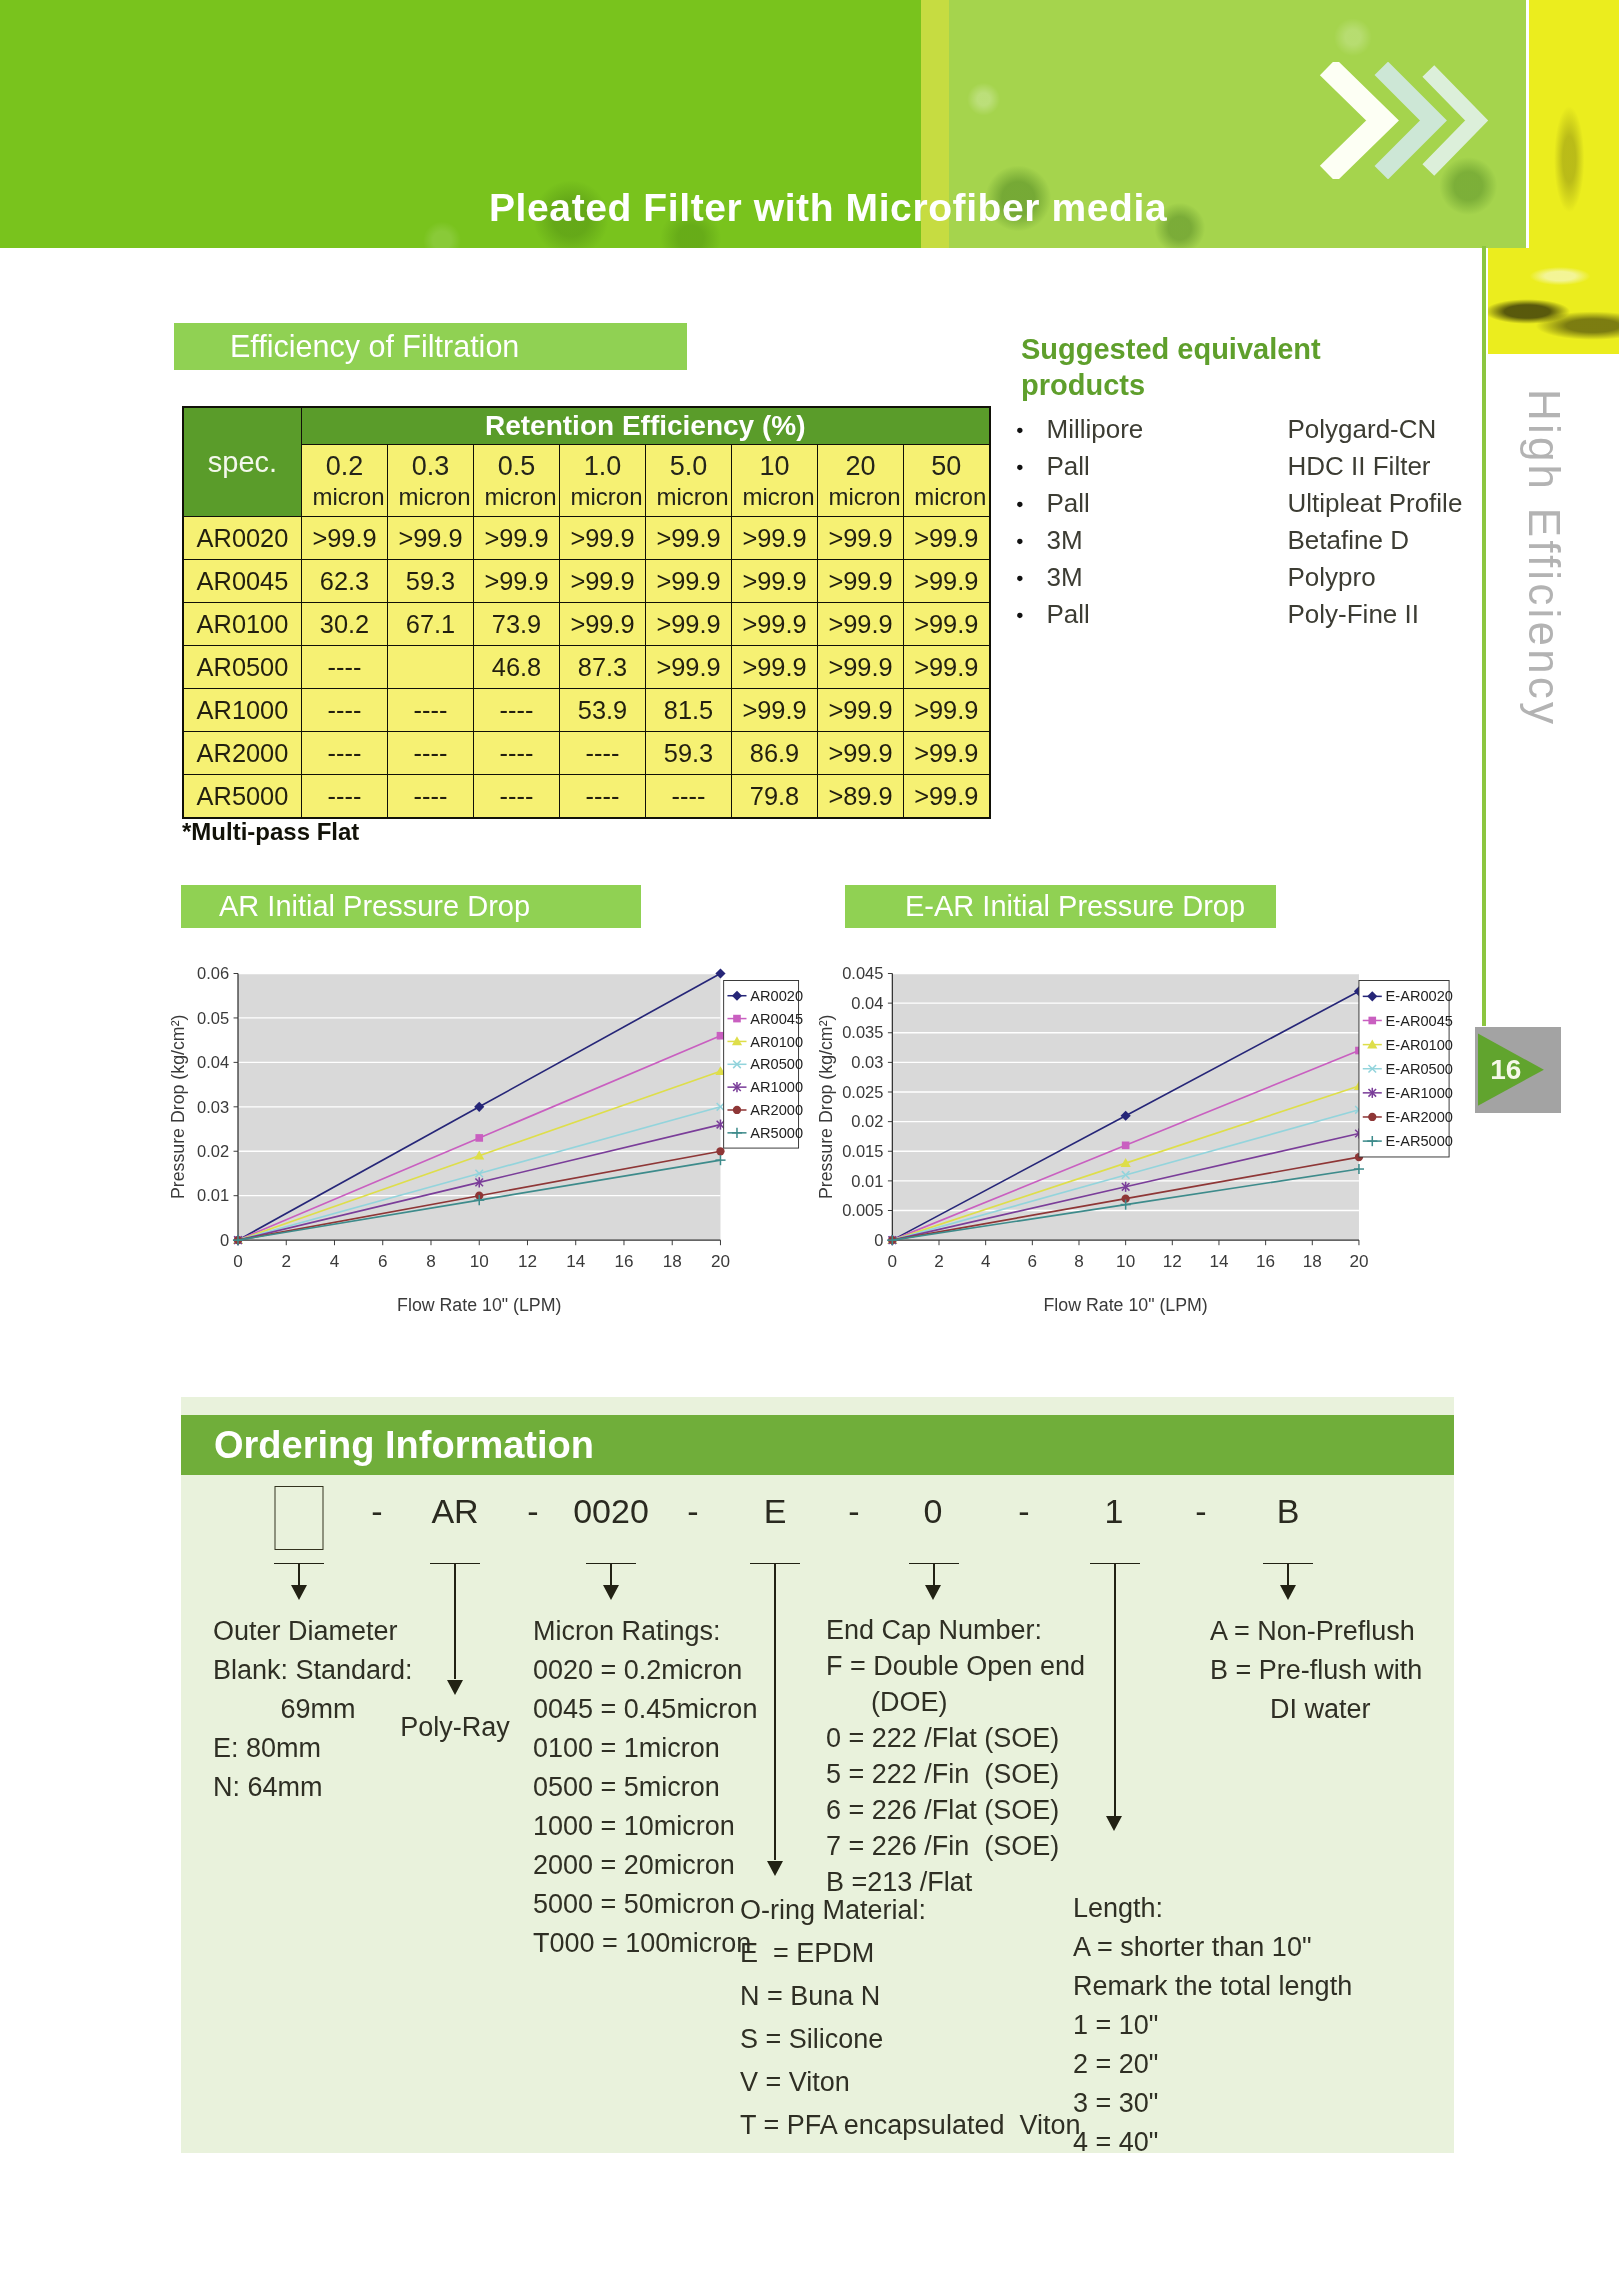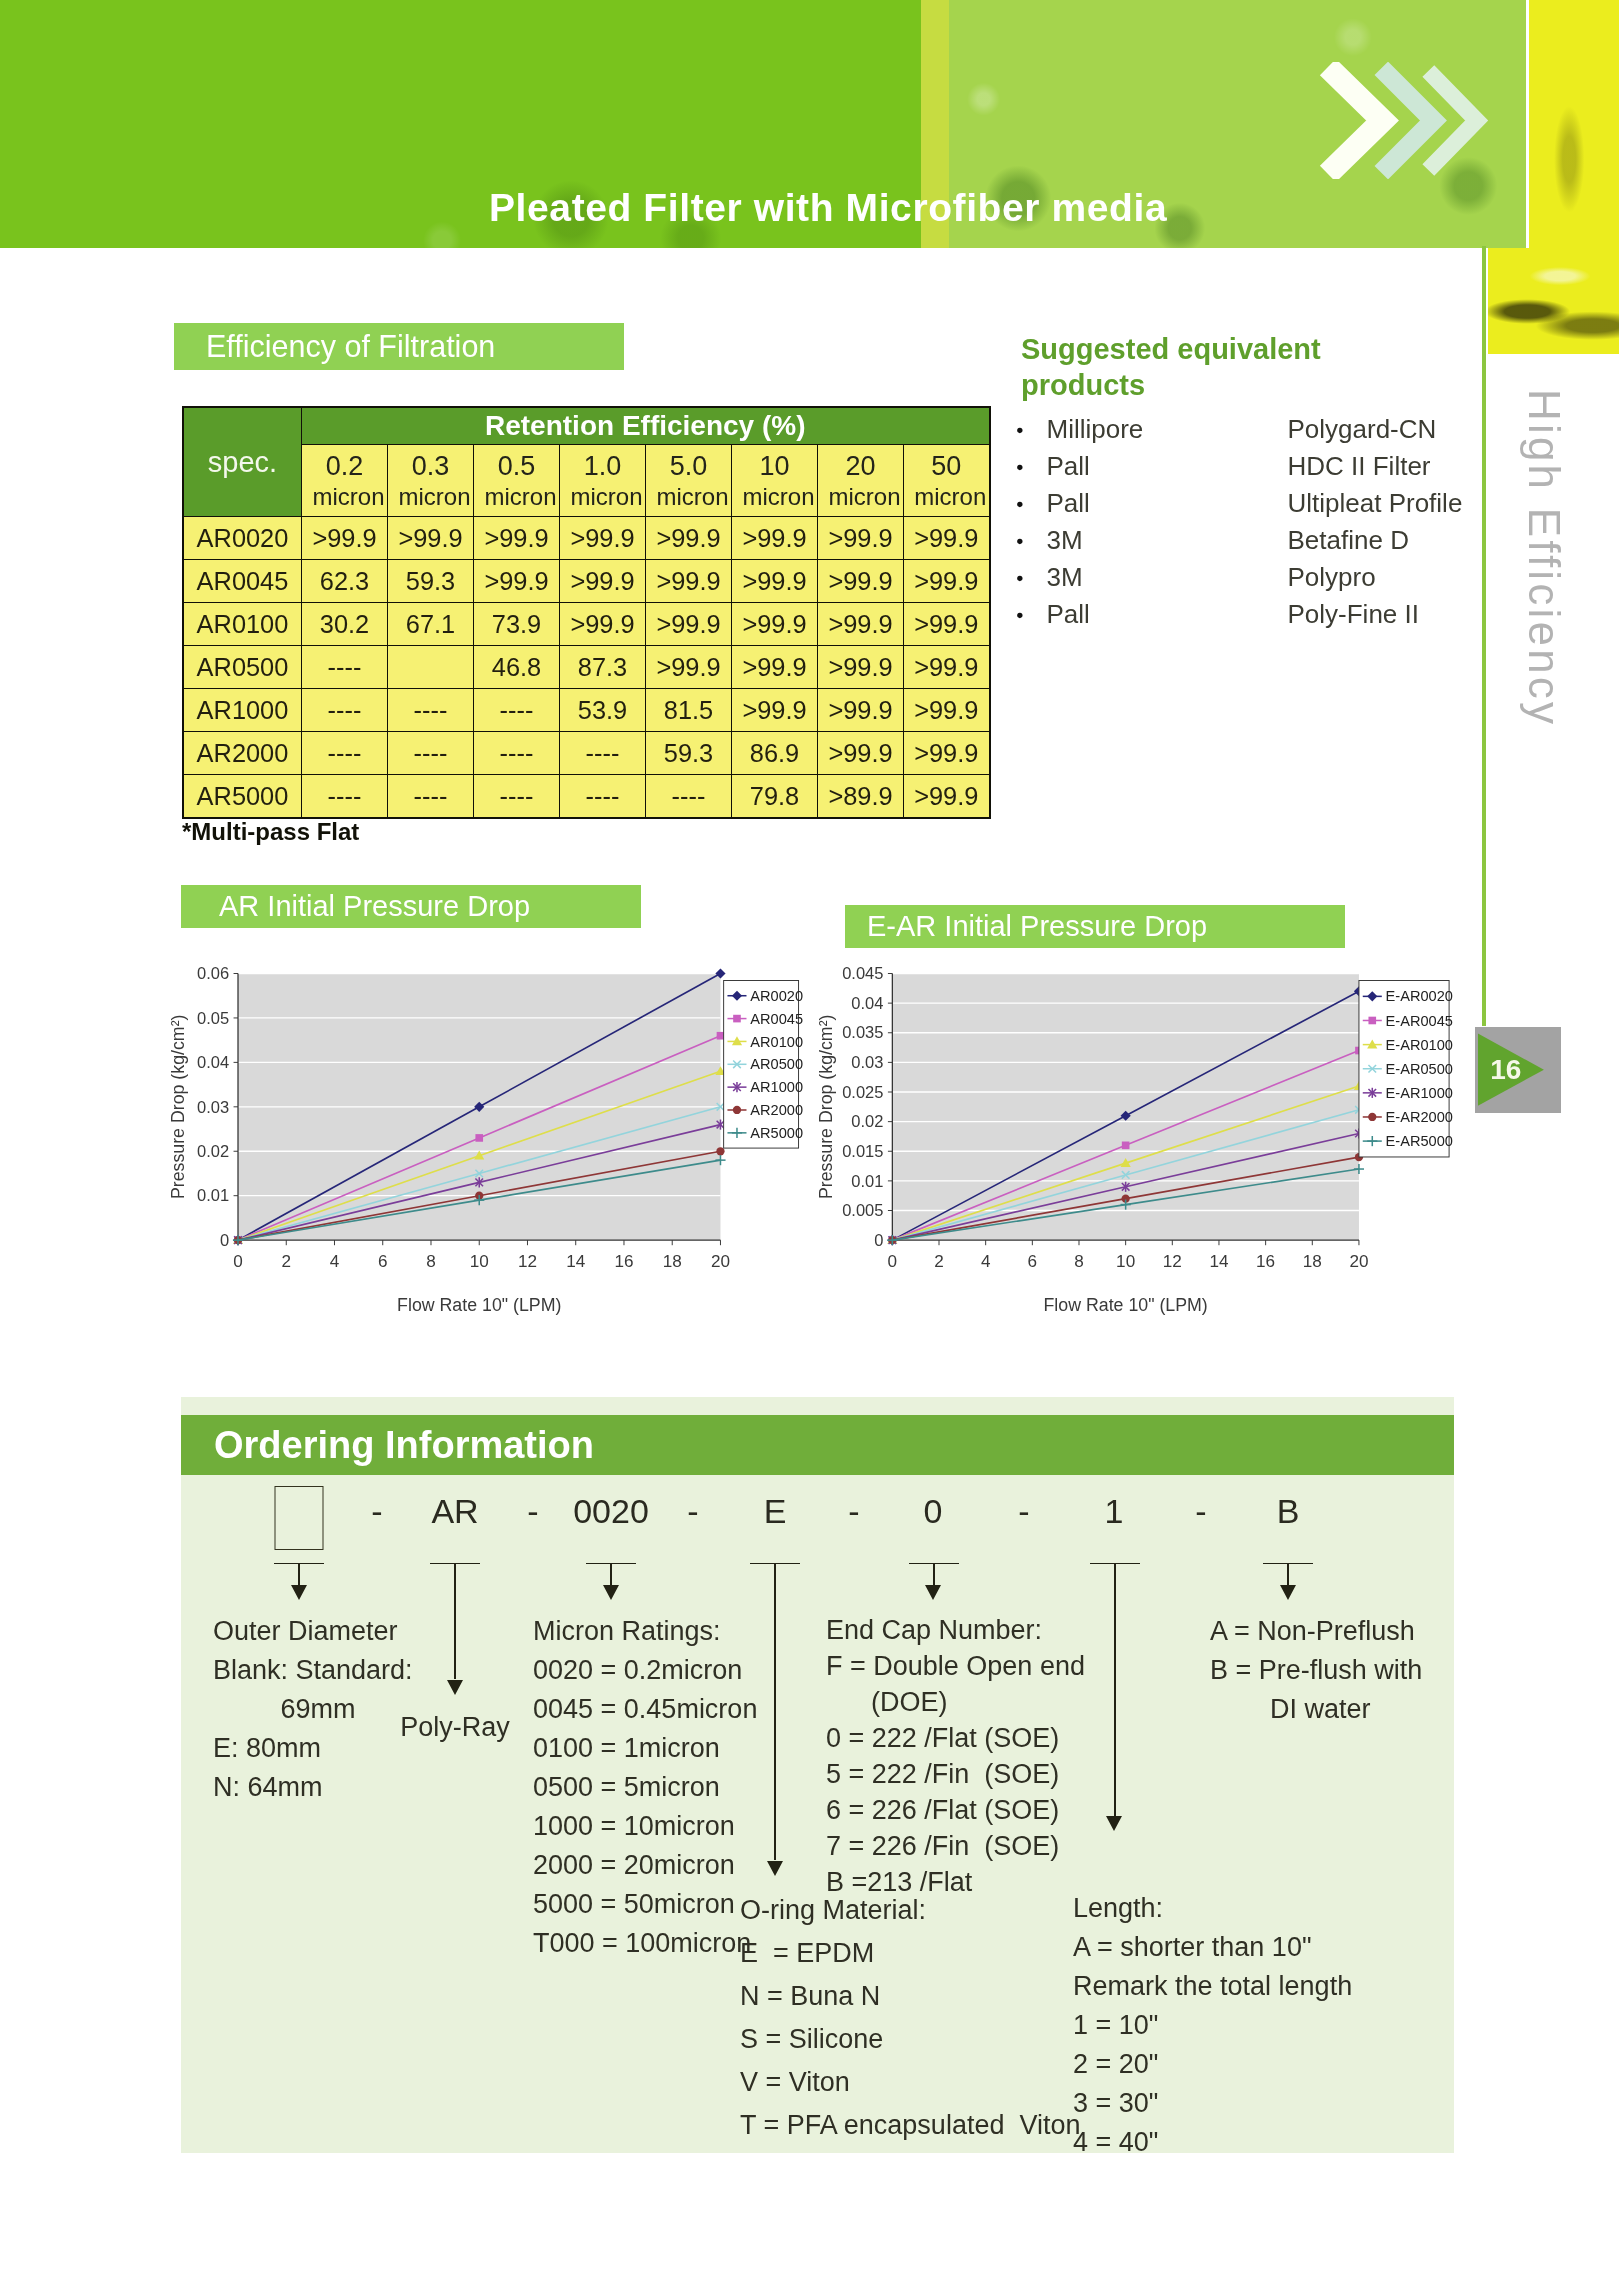--- a/index.html
+++ b/index.html
@@ -38,23 +38,23 @@
   #high-efficiency{left:1519px;top:389px;height:635px;writing-mode:vertical-rl;
     font-size:44px;color:#b3b3b3;letter-spacing:3.2px;z-index:2;}
   #page-square{left:1475px;top:1027px;width:86px;height:86px;background:#a3a3a3;z-index:4;}
   #page-triangle{left:2.5px;top:3.2px;width:81px;height:79px;background:#61a42e;
     clip-path:polygon(0 4%, 82% 50%, 0 96%);position:absolute;}
   #page-number{position:absolute;left:15.2px;top:50%;transform:translateY(-50%);
     font-size:28px;font-weight:bold;color:#f5f8e8;z-index:2;}
 
   
   .section-bar{background:#90d153;color:#ffffff;display:flex;align-items:center;}
-  #bar-efficiency{left:174px;top:323px;width:450px;height:47px;font-size:30.5px;padding-left:32px;box-sizing:border-box;}
+  #bar-efficiency{left:174px;top:323px;width:513px;height:47px;font-size:30.5px;padding-left:56px;box-sizing:border-box;}
   #bar-chart1{left:181px;top:885px;width:460px;height:43px;font-size:29px;padding-left:38px;box-sizing:border-box;}
-  #bar-chart2{left:845px;top:885px;width:500px;height:43px;font-size:29px;padding-left:22px;box-sizing:border-box;margin-top:20px;}
+  #bar-chart2{left:845px;top:885px;width:431px;height:43px;font-size:29px;padding-left:60px;box-sizing:border-box;}
 
   
   #eff-table{left:182px;top:406px;border-collapse:collapse;table-layout:fixed;z-index:2;}
   #eff-table th,#eff-table td{border:1.9px solid #111108;text-align:center;vertical-align:middle;padding:0;}
   #eff-table{border:2.5px solid #111108;}
   #eff-table .spec-head{background:#5a9c2a;color:#f4f8ec;font-size:29px;font-weight:500;width:117px;}
   #eff-table .group-head{background:#5a9c2a;color:#ffffff;font-size:28px;font-weight:600;height:36px;}
   #eff-table .unit-cell{background:#f6f173;height:71px;font-weight:500;}
   #eff-table .unit-cell .size{font-size:27px;line-height:33px;}
   #eff-table .unit-cell .unit{font-size:24px;line-height:28px;padding-left:8px;}

